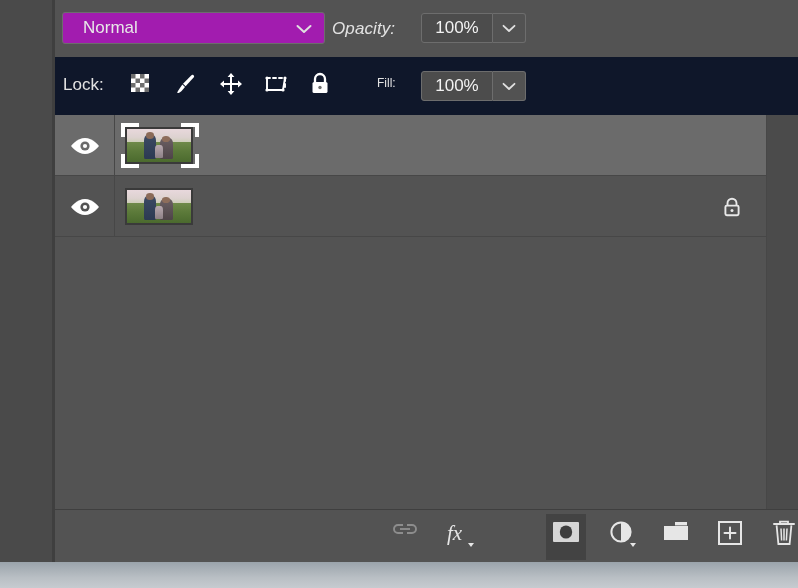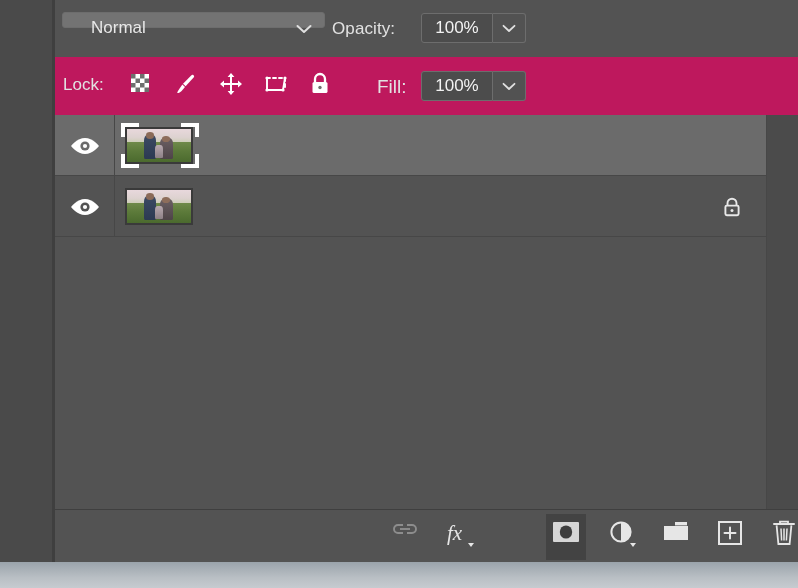--- a/index.html
+++ b/index.html
@@ -50,44 +50,45 @@
     position: absolute;
     left: 0; top: 0;
     width: 743px; height: 57px;
     background: #535353;
     border-bottom: 1px solid #474747;
   }
 
   .blend-select {
     position: absolute;
     left: 7px; top: 12px;
-    width: 263px; height: 16px;
-    background: #737373;
+    width: 263px; height: 32px;
+    background: #a21caf;
     border: 1px solid #6d6d6d;
     border-radius: 3px;
     box-sizing: border-box;
     color: #e8e8e8;
     font-size: 17px;
     line-height: 30px;
-    padding-left: 28px;
+    padding-left: 20px;
   }
   .chev {
     position: absolute;
     pointer-events: none;
   }
   .chev svg { display:block; }
 
   .blend-chev { right: 12px; top: 11px; }
 
   .opacity-label {
     position: absolute;
     left: 277px; top: 19px;
     color: #e2e2e2;
     font-size: 17px;
     letter-spacing: 0.1px;
+    font-style: italic;
   }
   .opacity-box {
     position: absolute;
     left: 366px; top: 13px;
     width: 72px; height: 30px;
     background: #4c4c4c;
     border: 1px solid #6d6d6d;
     border-radius: 3px 0 0 3px;
     box-sizing: border-box;
     color: #f2f2f2;
@@ -105,41 +106,41 @@
     border-radius: 0 3px 3px 0;
     box-sizing: border-box;
   }
   .opacity-chevbox .chev { left: 9px; top: 10px; }
 
   
   .lock-row {
     position: absolute;
     left: 0; top: 57px;
     width: 743px; height: 58px;
-    background: #be185d;
+    background: #0f172a;
     border-bottom: 1px solid #474747;
   }
   .lock-label {
     position: absolute;
     left: 8px; top: 18px;
     color: #e2e2e2;
     font-size: 17px;
   }
   .lock-btn {
     position: absolute;
     top: 14px;
     width: 30px; height: 30px;
   }
   .lock-btn svg { display:block; margin: 0 auto; }
 
   .fill-label {
     position: absolute;
     left: 322px; top: 19px;
     color: #e2e2e2;
-    font-size: 19px;
+    font-size: 12px;
   }
   .fill-box {
     position: absolute;
     left: 366px; top: 14px;
     width: 72px; height: 30px;
     background: #4c4c4c;
     border: 1px solid #6d6d6d;
     border-radius: 3px 0 0 3px;
     box-sizing: border-box;
     color: #f2f2f2;

